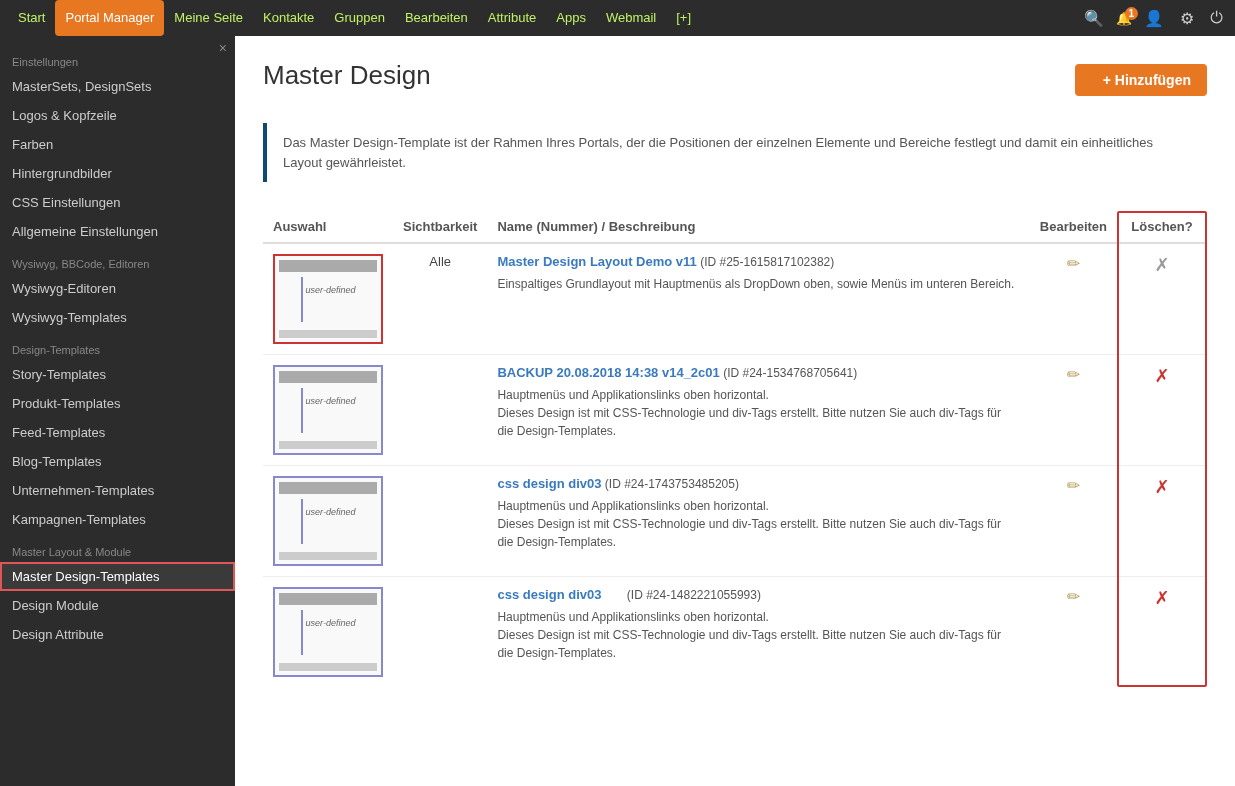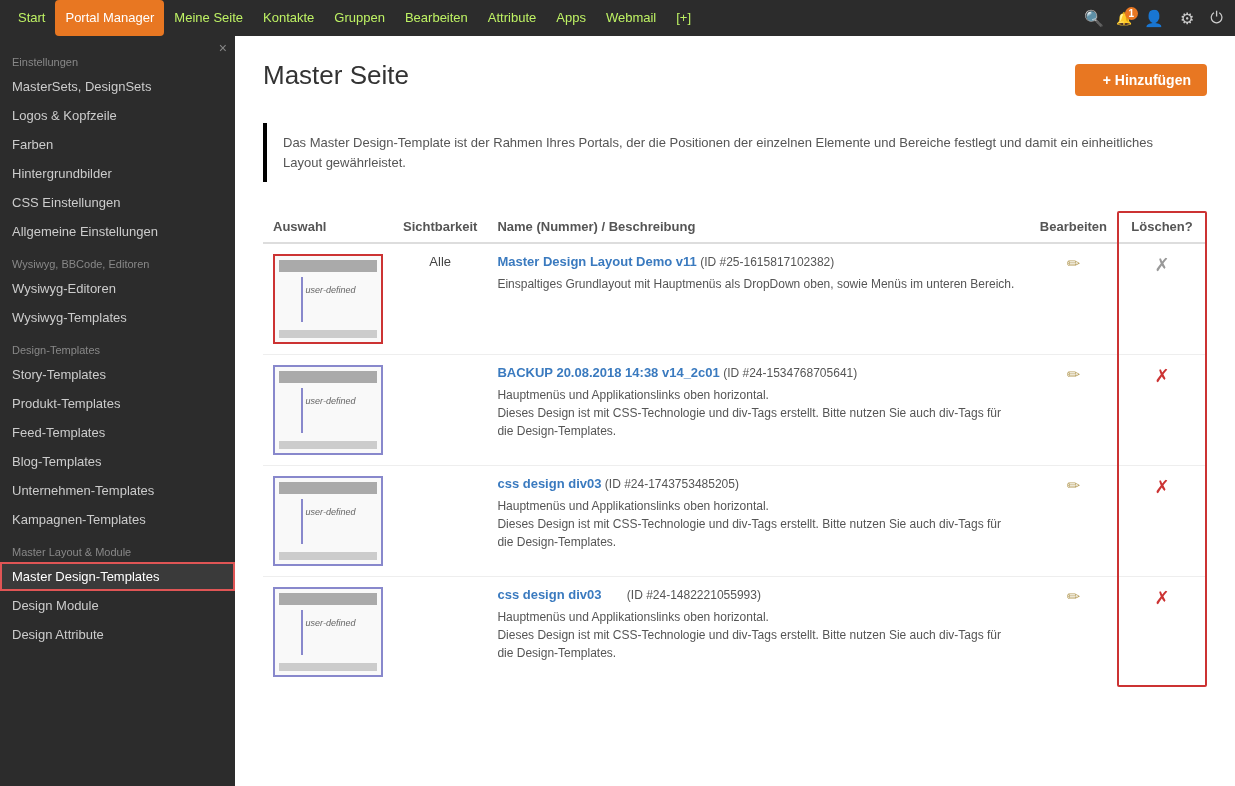--- a/index.html
+++ b/index.html
@@ -120,21 +120,21 @@
       color: #fff;
       border: none;
       padding: 8px 16px;
       border-radius: 4px;
       cursor: pointer;
       font-size: 14px;
       font-weight: bold;
     }
 
     .info-box {
-      border-left: 4px solid #000000;
+      border-left: 4px solid #0c4a6e;
       padding: 10px 16px;
       background: #fff;
       color: #555;
       font-size: 13px;
       line-height: 1.5;
       margin-bottom: 24px;
     }
 
     
     .data-table {
@@ -258,21 +258,21 @@
 
     <div class="sidebar-section">Master Layout &amp; Module</div>
     <a class="sidebar-item highlighted">Master Design-Templates</a>
     <a class="sidebar-item">Design Module</a>
     <a class="sidebar-item">Design Attribute</a>
   </aside>
 
   <main class="main-content">
     <div class="clearfix">
       <button class="add-btn" style="float:right; margin-top:4px;padding-left:28px;">+ Hinzufügen</button>
-      <h1 class="page-title">Master Seite</h1>
+      <h1 class="page-title">Master Design</h1>
     </div>
 
     <div style="height:16px;"></div>
 
     <div class="info-box">
       <span>Das Master Design-Template ist der Rahmen Ihres Portals, der die Positionen der einzelnen Elemente und Bereiche festlegt und damit ein einheitliches Layout gewährleistet.</span>
     </div>
 
     <div style="position:relative;margin-top:29px;">
 

